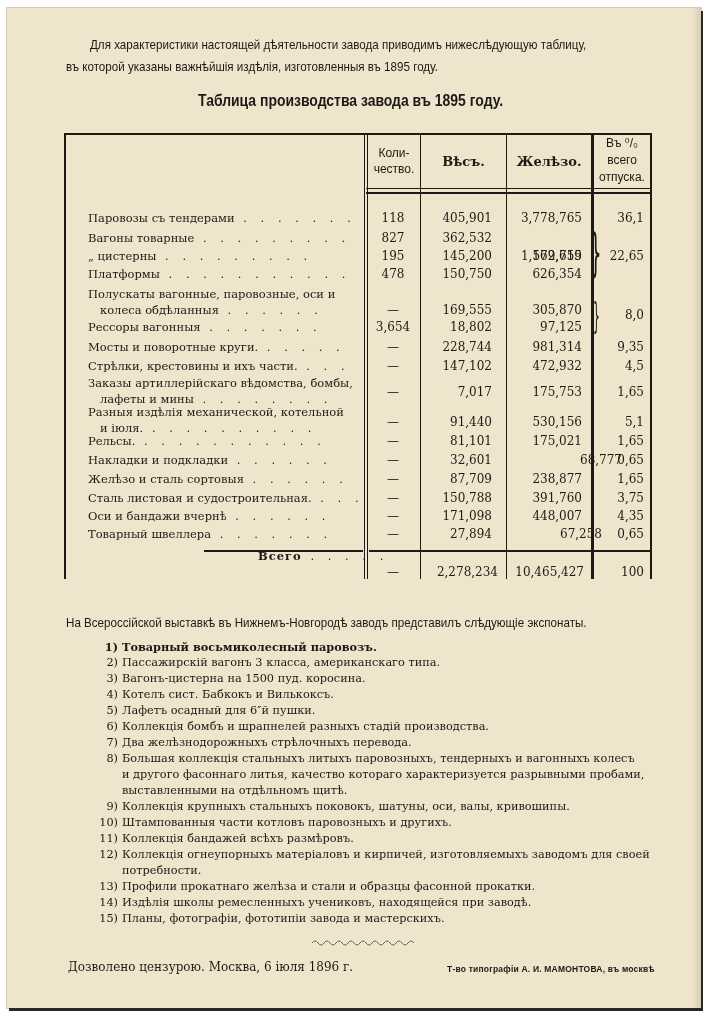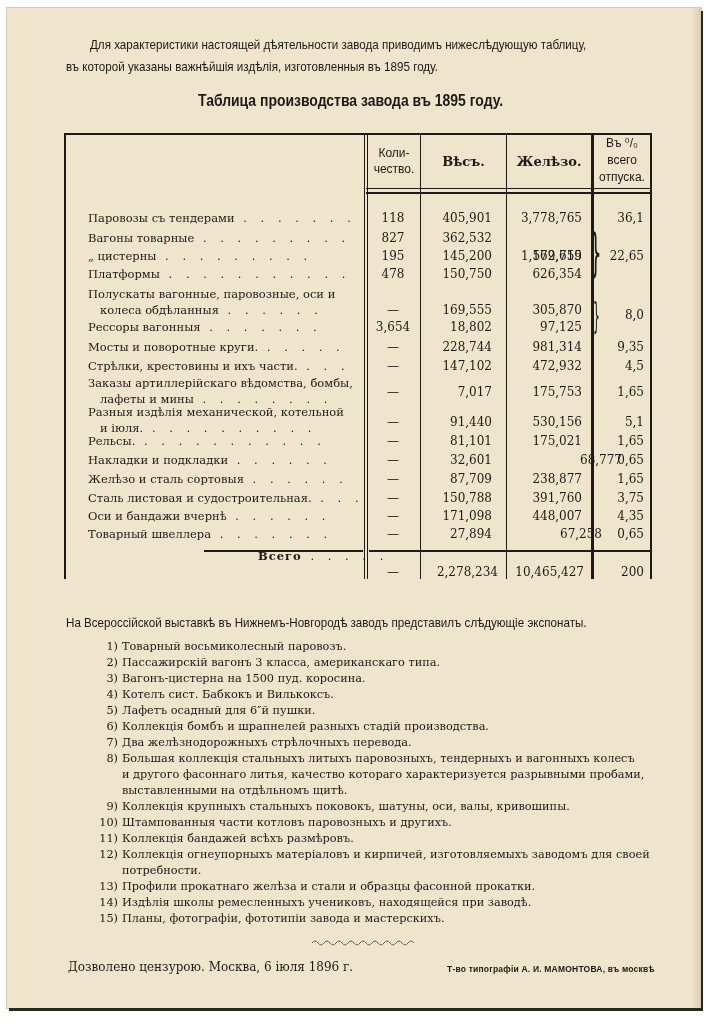--- a/index.html
+++ b/index.html
@@ -209,28 +209,28 @@
     <div class="num c-wt" style="top:527px;">27,894</div>
     <div class="num c-sum" style="top:527px;padding-left:20px;">67,258</div>
     <div class="num c-pct" style="top:527px;">0,65</div>
   </div>
 
   <div>
     <div class="row-label" style="top:549px; left:230px; font-weight:bold; letter-spacing:1px;margin-left:28px;"><span>Всего</span><span class="dots" style="font-weight:normal;"> . . . . .</span></div>
     <div class="num c-qty" style="top:565px;">—</div>
     <div class="num c-wt" style="top:565px; width:78px; left:420px;">2,278,234</div>
     <div class="num c-sum" style="top:565px; width:76px;">10,465,427</div>
-    <div class="num c-pct" style="top:565px;">200</div>
+    <div class="num c-pct" style="top:565px;">100</div>
   </div>
 </div>
 
 <div class="abs cond exh-head" style="left:66px; top:615px;">На Всероссійской выставкѣ въ Нижнемъ-Новгородѣ заводъ представилъ слѣдующіе экспонаты.</div>
 
 <div>
-  <div class="list-item" style="top:640px;"><span class="n">1)</span><span>Товарный восьмиколесный паровозъ.</span></div>
+  <div class="list-item" style="top:640px;font-weight:bold;"><span class="n">1)</span><span>Товарный восьмиколесный паровозъ.</span></div>
   <div class="list-item" style="top:656px;"><span class="n">2)</span><span>Пассажирскій вагонъ 3 класса, американскаго типа.</span></div>
   <div class="list-item" style="top:672px;"><span class="n">3)</span><span>Вагонъ-цистерна на 1500 пуд. коросина.</span></div>
   <div class="list-item" style="top:688px;"><span class="n">4)</span><span>Котелъ сист. Бабкокъ и Вилькоксъ.</span></div>
   <div class="list-item" style="top:704px;"><span class="n">5)</span><span>Лафетъ осадный для 6″й пушки.</span></div>
   <div class="list-item" style="top:720px;"><span class="n">6)</span><span>Коллекція бомбъ и шрапнелей разныхъ стадій производства.</span></div>
   <div class="list-item" style="top:736px;"><span class="n">7)</span><span>Два желѣзнодорожныхъ стрѣлочныхъ перевода.</span></div>
   <div class="list-item" style="top:752px;"><span class="n">8)</span><span>Большая коллекція стальныхъ литыхъ паровозныхъ, тендерныхъ и вагонныхъ колесъ</span></div>
   <div class="cont" style="top:768px;">и другого фасоннаго литья, качество котораго характеризуется разрывными пробами,</div>
   <div class="cont" style="top:784px;">выставленными на отдѣльномъ щитѣ.</div>
   <div class="list-item" style="top:800px;"><span class="n">9)</span><span>Коллекція крупныхъ стальныхъ поковокъ, шатуны, оси, валы, кривошипы.</span></div>

